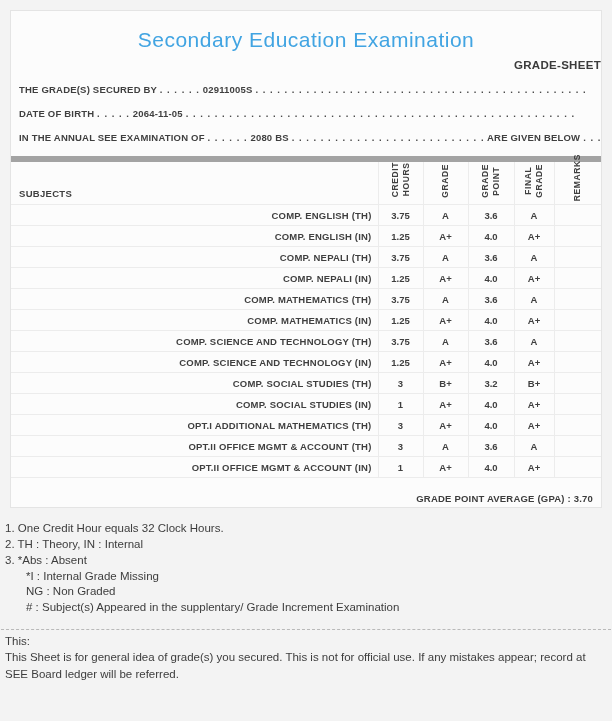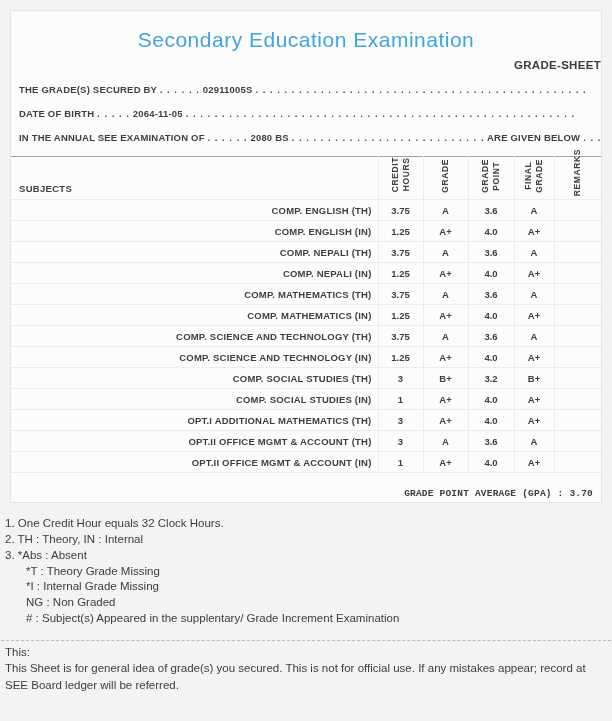--- a/index.html
+++ b/index.html
@@ -41,21 +41,21 @@
     white-space: nowrap;
     overflow: hidden;
     color: #3f3f3f;
   }
   .info-line .dots { letter-spacing: 1px; color: #4a4a4a; }
   table.grade-table {
     width: 100%;
     border-collapse: collapse;
     table-layout: fixed;
     margin-top: 0;
-    border-top: 1px solid #a3a3a3;
+    border-top: 6px solid #a3a3a3;
   }
   .grade-table th, .grade-table td {
     font-size: 9.5px;
     font-weight: 700;
     color: #3f3f3f;
   }
   .grade-table thead th {
     height: 42px;
     vertical-align: bottom;
     padding-bottom: 5px;
@@ -89,21 +89,20 @@
   }
   .grade-table tbody tr:last-child td { border-bottom: 1px solid #ececec; }
   td.subject { text-align: right; padding-left: 8px; letter-spacing: 0.2px; }
   td.num { text-align: center; }
   .gpa-line {
     text-align: right;
     font-size: 9.5px;
     font-weight: 700;
     padding: 15px 8px 2px 0;
     letter-spacing: 0.2px;
-    font-family: Liberation Mono, monospace;
   }
   .footnotes {
     margin: 13px 6px 0 5px;
     font-size: 11.5px;
     line-height: 1.37;
     color: #3d3d3d;
   }
   .footnote { white-space: nowrap; }
   .footnote.indent { padding-left: 21px; }
   .dashed-rule {
@@ -282,21 +281,20 @@
   <div class="gpa-line">GRADE POINT AVERAGE (GPA) : 3.70</div>
 </div>
 
 <div class="footnotes">
   <div class="footnote">1. One Credit Hour equals 32 Clock Hours.</div>
 
   <div class="footnote">2. TH : Theory, IN : Internal</div>
 
   <div class="footnote">3. *Abs : Absent</div>
 
-  <div class="footnote indent">*T : Theory Grade Missing</div>
 
   <div class="footnote indent">*I : Internal Grade Missing</div>
 
   <div class="footnote indent">NG : Non Graded</div>
 
   <div class="footnote indent"># : Subject(s) Appeared in the supplentary/ Grade Increment Examination</div>
 </div>
 
 <hr class="dashed-rule">
 

